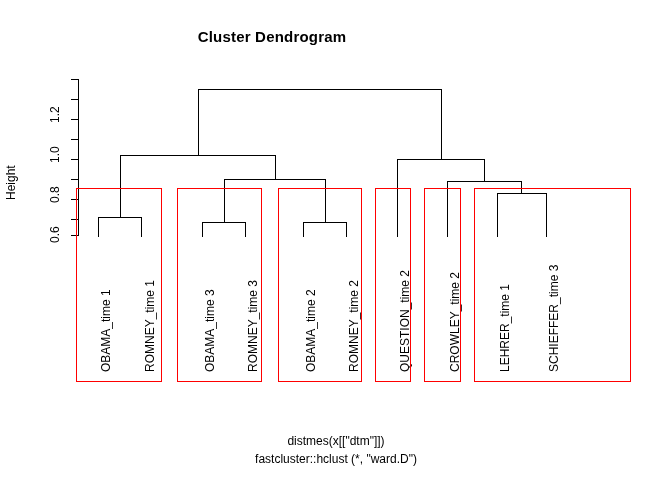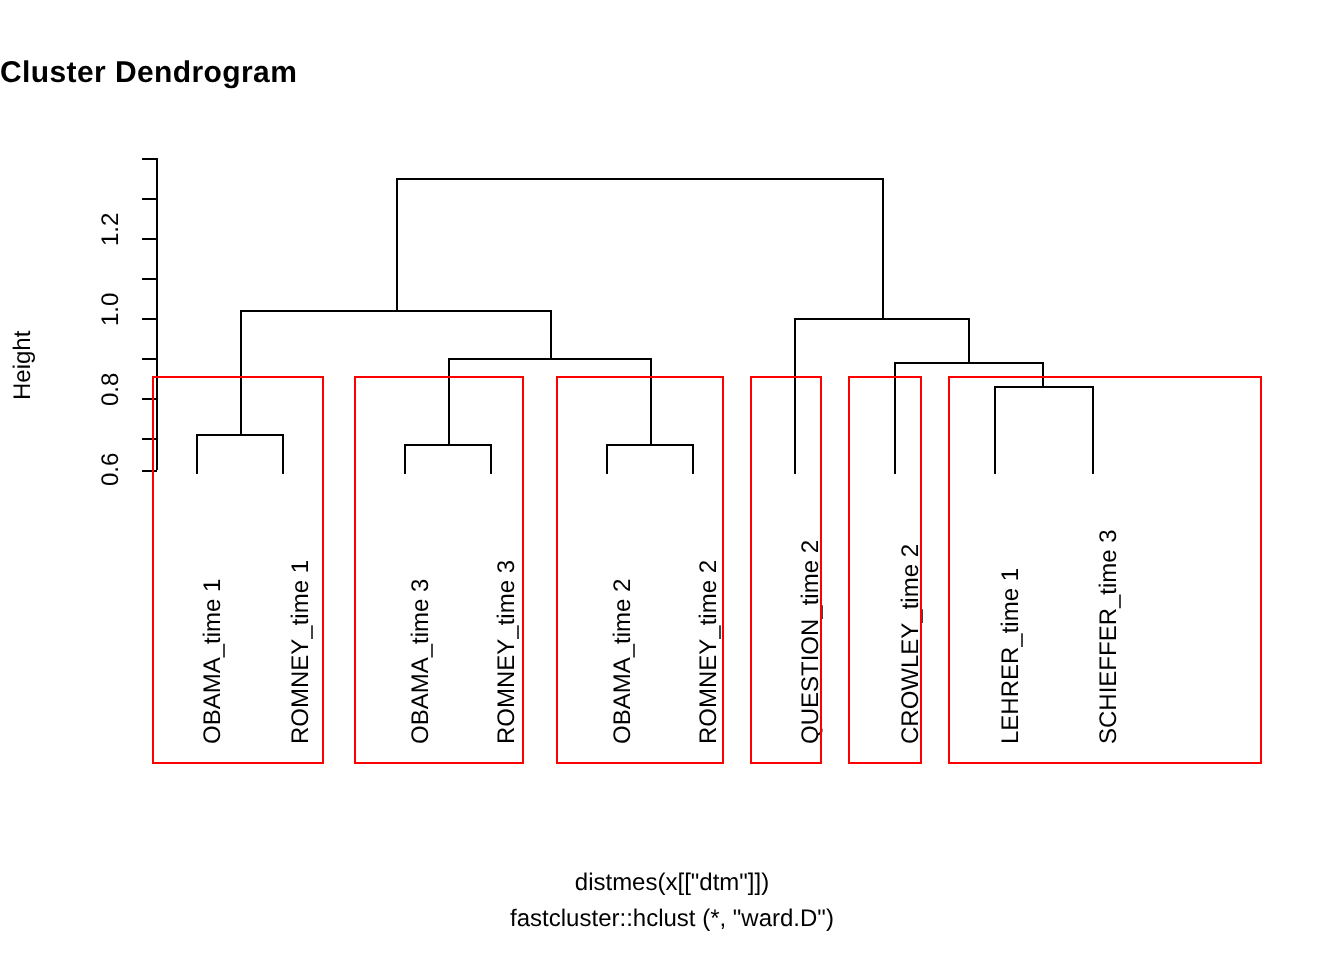--- a/index.html
+++ b/index.html
@@ -19,20 +19,21 @@
     position: absolute;
     left: 0; top: 0;
     width: 672px;
     height: 480px;
   }
   .plot-title {
     position: absolute;
     left: 0;
     top: 28px;
     width: 544px;
+    text-align: center;
     font-size: 15px;
     font-weight: bold;
     letter-spacing: 0.2px;
   }
   .ylab {
     position: absolute;
     left: 4px;
     top: 200px;
     font-size: 12px;
     transform: rotate(-90deg);

